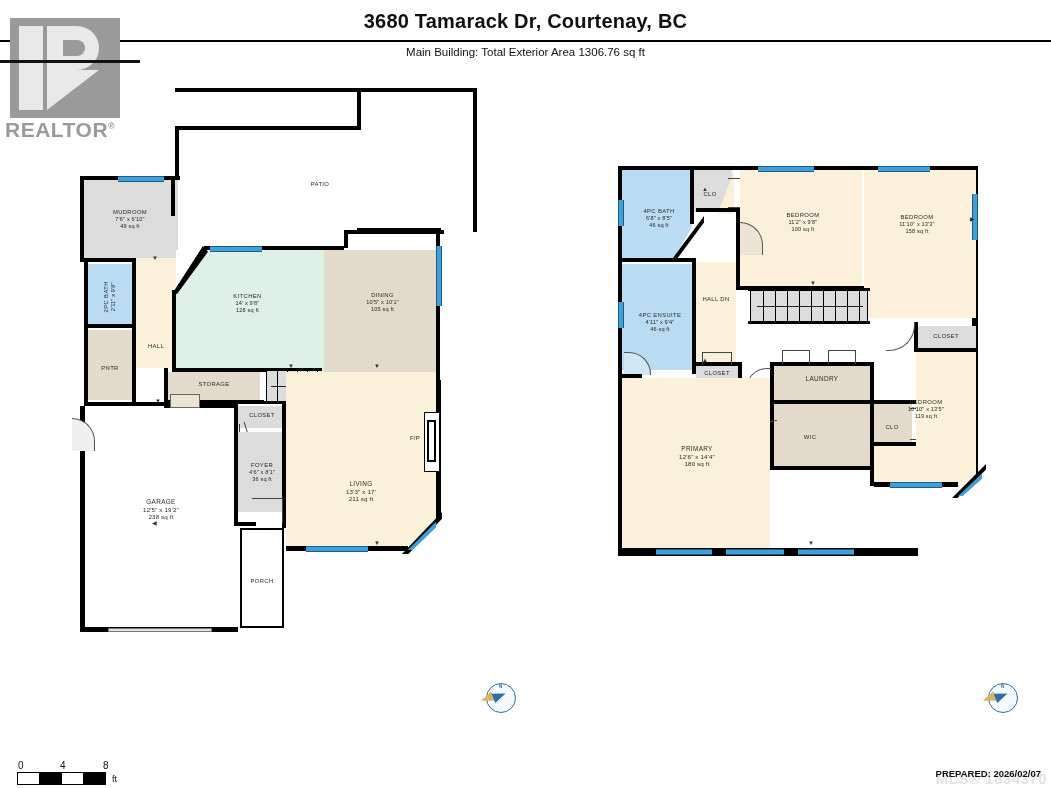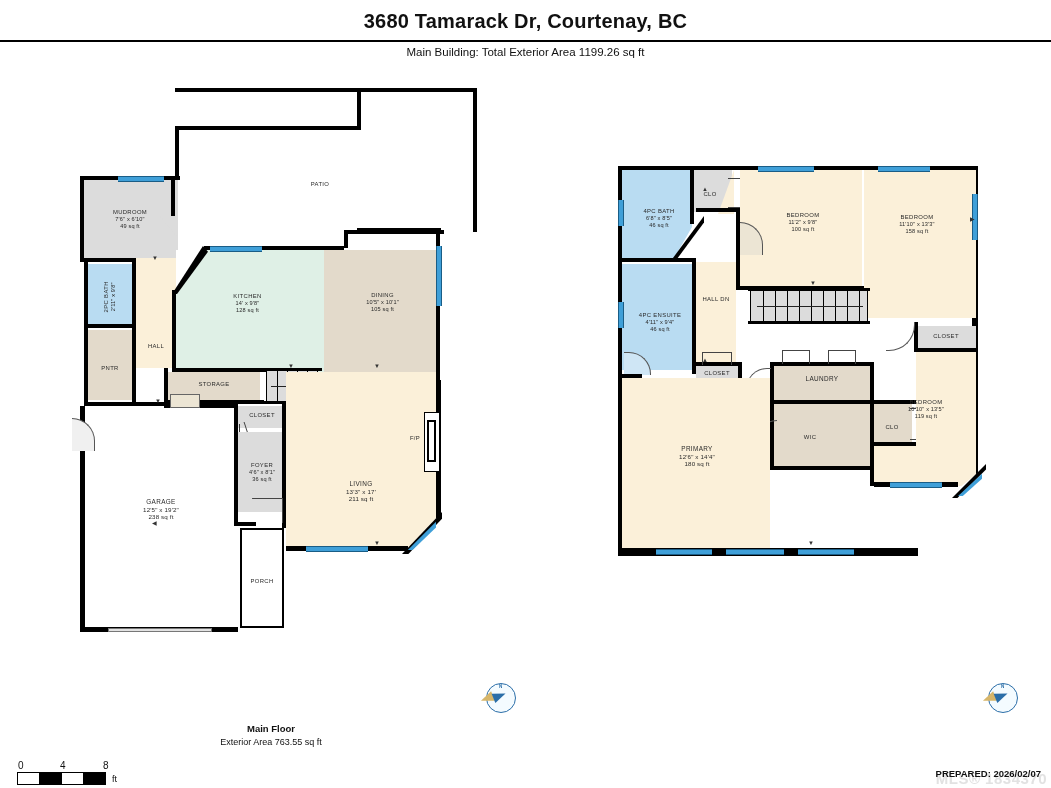--- a/index.html
+++ b/index.html
@@ -125,22 +125,32 @@
     color:#e2e2e2;letter-spacing:.5px;
   }
 </style>
 </head>
 <body>
 
 <div id="stage">
 
   <div class="abs title">3680 Tamarack Dr, Courtenay, BC</div>
   <div class="abs rule"></div>
-  <div class="abs subtitle">Main Building: Total Exterior Area 1199.26 sq ft</div>
-
+  <div class="abs subtitle">Main Building: Total Exterior Area 1306.76 sq ft</div>
+
+  <div class="abs logo">
+    <div class="mark">
+      <div class="bar"></div>
+      <div class="bowl"></div>
+      <div class="hole"></div>
+      <div class="leg"></div>
+    </div>
+    <div class="strike"></div>
+    <div class="word"><span>REALTOR</span><sup>®</sup></div>
+  </div>
 
   <div class="abs" style="left:0;top:0;width:530px;height:700px;">
 
     <div class="abs" style="left:175px;top:88px;width:302px;height:4px;background:#000;"></div>
     <div class="abs" style="left:357px;top:88px;width:4px;height:42px;background:#000;"></div>
     <div class="abs" style="left:175px;top:126px;width:186px;height:4px;background:#000;"></div>
     <div class="abs" style="left:175px;top:126px;width:4px;height:50px;background:#000;"></div>
     <div class="abs" style="left:473px;top:88px;width:4px;height:144px;background:#000;"></div>
     <div class="abs lbl" style="left:285px;top:181px;width:70px;">
       <div class="nm">PATIO</div>
@@ -439,24 +449,20 @@
 
     <div class="win h" style="left:318px;top:166px;width:52px;"></div>
 
     <div class="abs dimarrow" style="left:142px;top:186px;">▲</div>
     <div class="abs dimarrow" style="left:250px;top:280px;">▼</div>
     <div class="abs dimarrow" style="left:142px;top:357px;">▲</div>
     <div class="abs dimarrow" style="left:248px;top:540px;">▼</div>
     <div class="abs dimarrow" style="left:410px;top:216px;">▶</div>
   </div>
 
-  <div class="floorcap" style="left:180px;top:722px;width:182px;">
-    <b>Main Floor</b><br>
-    <span>Exterior Area 763.55 sq ft</span>
-  </div>
 
 
   <div class="compass" style="left:486px;top:683px;">
     <div class="ring"></div>
     <div class="ndot">N</div>
     <div class="needle2"></div>
     <div class="needle"></div>
   </div>
 
   <div class="compass" style="left:988px;top:683px;">

